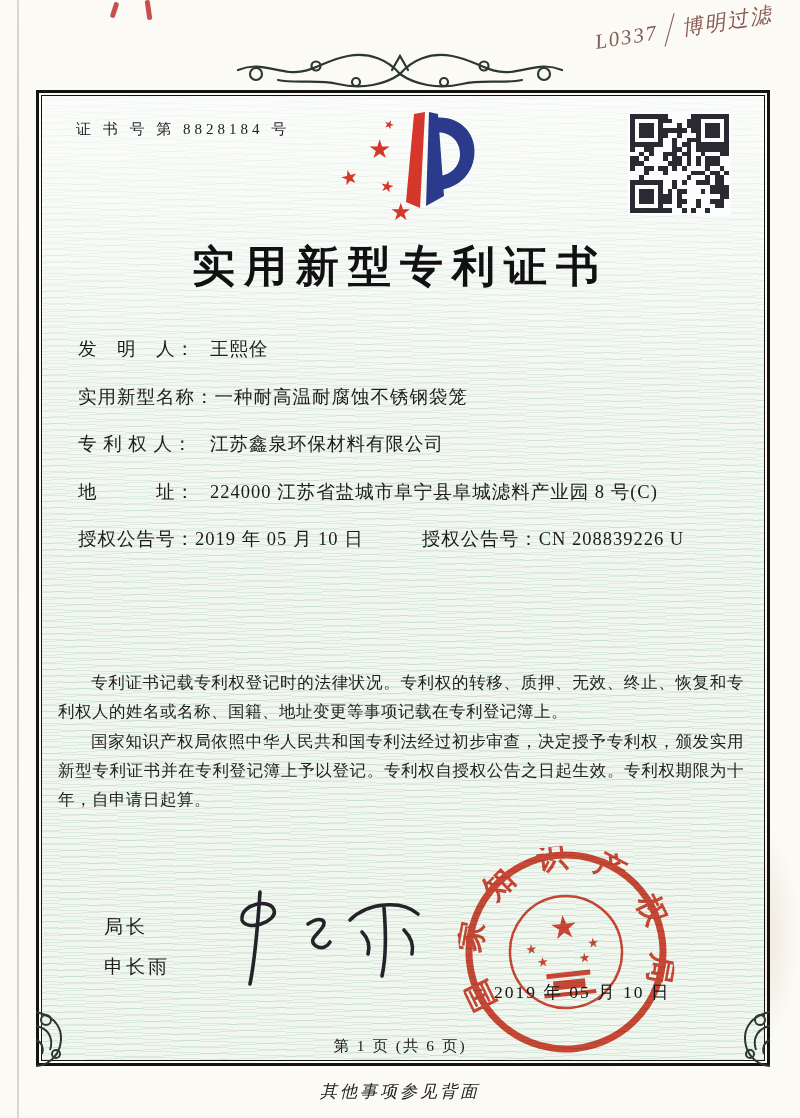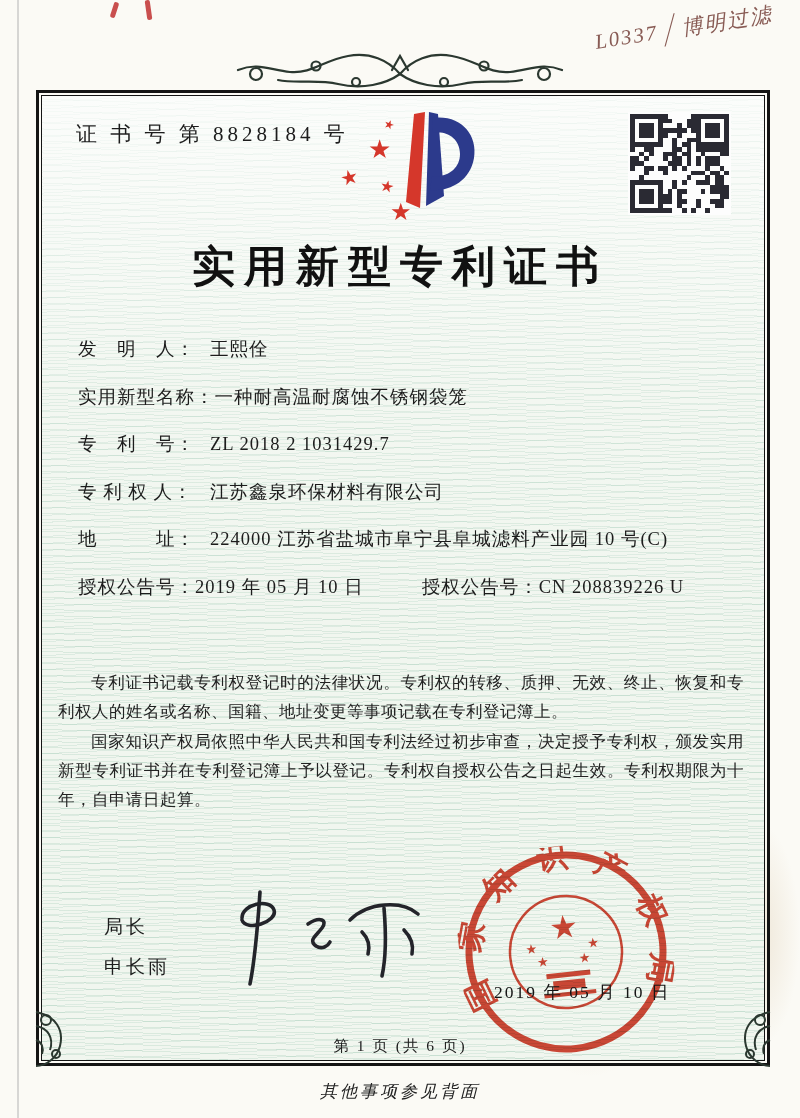--- a/index.html
+++ b/index.html
@@ -36,21 +36,21 @@
     background:
       linear-gradient(rgba(255,255,255,.75), rgba(255,255,255,.15) 30%, rgba(255,255,255,0) 60%),
       repeating-linear-gradient(2deg, rgba(120,180,150,.20) 0 1px, rgba(120,180,150,0) 1px 6px),
       repeating-linear-gradient(-3deg, rgba(110,175,150,.16) 0 1px, rgba(110,175,150,0) 1px 7px),
       #f1f6ef;
   }
   .corner-ornament{ position:absolute; bottom:46px; }
   .corner-ornament.left{ left:30px; }
   .corner-ornament.right{ right:24px; transform:scaleX(-1); }
 
-  .cert-number{ position:absolute; left:76px; top:120px; font-size:21px; letter-spacing:4px; }
+  .cert-number{ position:absolute; left:76px; top:120px; font-size:15px; letter-spacing:4px; }
 
   .logo{ position:absolute; left:328px; top:100px; }
   .qr{ position:absolute; left:628px; top:112px; width:103px; height:103px;
        display:grid; grid-template-rows:repeat(21,1fr); grid-template-columns:repeat(21,1fr);
        background:#fdfdfd; padding:2px; }
   .qr i{ background:#2a2a33; }
 
   .doc-title{ position:absolute; left:0; width:100%; top:238px; text-align:center;
     font-size:43px; font-weight:700; letter-spacing:9px; color:#111; }
 
@@ -375,23 +375,22 @@
     <i style="grid-row:21;grid-column:12"></i>
     <i style="grid-row:21;grid-column:14"></i>
     <i style="grid-row:21;grid-column:17"></i>
   </div>
 
 <div class="doc-title">实用新型专利证书</div>
 
 <div class="fields">
   <div class="frow"><span class="flabel">发　明　人：</span><span>王熙佺</span></div>
   <div class="frow"><span class="flabel">实用新型名称：</span><span>一种耐高温耐腐蚀不锈钢袋笼</span></div>
-  <div class="frow"><span class="flabel">专　利　号：</span><span>ZL 2018 2 1031429.7</span></div>
   <div class="frow"><span class="flabel">专 利 权 人：</span><span>江苏鑫泉环保材料有限公司</span></div>
-  <div class="frow"><span class="flabel">地　　　址：</span><span>224000 江苏省盐城市阜宁县阜城滤料产业园 10 号(C)</span></div>
+  <div class="frow"><span class="flabel">地　　　址：</span><span>224000 江苏省盐城市阜宁县阜城滤料产业园 8 号(C)</span></div>
   <div class="frow grant-row">
     <span>授权公告号：</span><span>2019 年 05 月 10 日</span><span class="sep"></span><span>授权公告号：</span><span>CN 208839226 U</span>
   </div>
 </div>
 
 <div class="paras">
   <p>专利证书记载专利权登记时的法律状况。专利权的转移、质押、无效、终止、恢复和专利权人的姓名或名称、国籍、地址变更等事项记载在专利登记簿上。</p>
   <p>国家知识产权局依照中华人民共和国专利法经过初步审查，决定授予专利权，颁发实用新型专利证书并在专利登记簿上予以登记。专利权自授权公告之日起生效。专利权期限为十年，自申请日起算。</p>
 </div>
 

